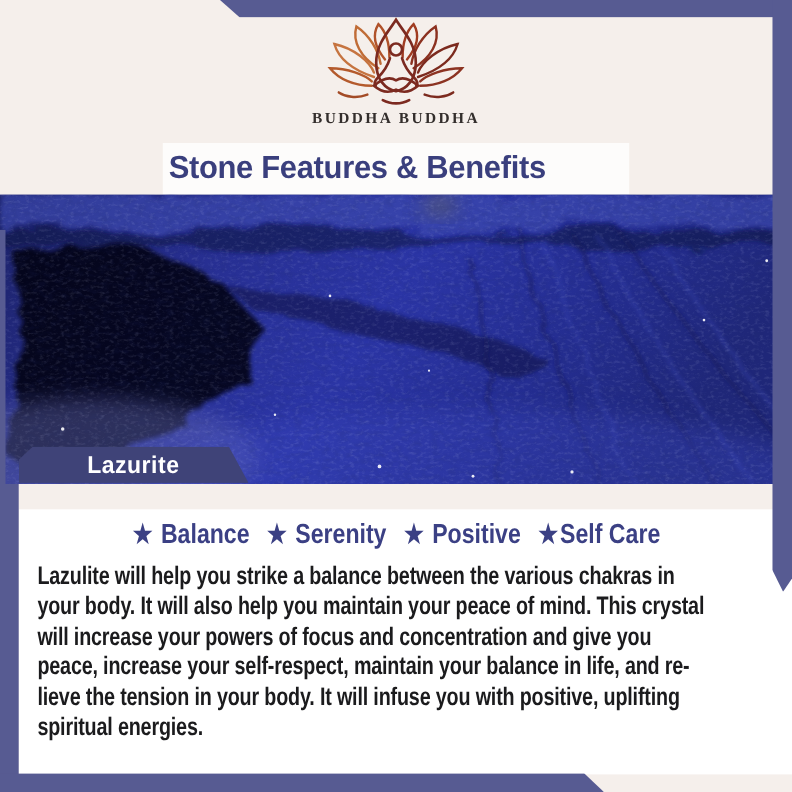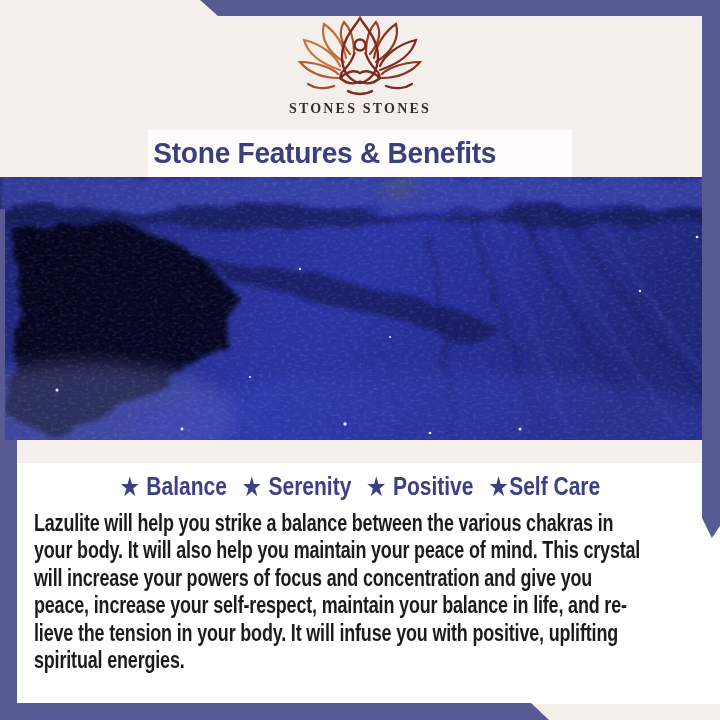--- a/index.html
+++ b/index.html
@@ -85,21 +85,21 @@
       <g fill="none" stroke="#7c2a20" stroke-linecap="round" stroke-width="2.4">
         <path d="M72 4 C66 14 54 25 54 43 C54 58 62 67 72 69 C82 67 90 58 90 43 C90 25 78 14 72 4 Z"></path>
         <circle cx="72" cy="31" r="5.5"></circle>
         <path d="M66.5 39 C64 47 61 51 56 56 C53 59 51.5 62 53.5 64"></path>
         <path d="M77.5 39 C80 47 83 51 88 56 C91 59 92.5 62 90.5 64"></path>
         <path d="M52 64 C60 57 67 56 72 59 C77 56 84 57 92 64 C84 71 77 70 72 67.5 C67 70 60 71 52 64 Z"></path>
         <path d="M60 77 C67 81 77 81 84 77"></path>
       </g>
     </svg>
   </div>
-  <div class="brand-name">STONES STONES</div>
+  <div class="brand-name">BUDDHA BUDDHA</div>
 
   <div class="title-band">
     <div class="title">Stone Features &amp; Benefits</div>
   </div>
 
   <div class="photo">
     <svg width="720" height="263" viewBox="0 0 720 263" preserveAspectRatio="none">
       <defs>
         <linearGradient id="base" x1="0" y1="0" x2="1" y2="0.25">
           <stop offset="0" stop-color="#1c2268"></stop>
@@ -160,20 +160,23 @@
         <circle cx="430" cy="256" r="1.3"></circle>
           <circle cx="520" cy="252" r="1.5"></circle>
         <circle cx="640" cy="114" r="1.2"></circle>
           <circle cx="697" cy="60" r="1.3"></circle>
         <circle cx="250" cy="200" r="1.1"></circle>
           <circle cx="390" cy="160" r="1.0"></circle>
       </g>
     </svg>
   </div>
 
+  <div class="stone-banner">
+    <div class="stone-name">Lazurite</div>
+  </div>
 
   <div class="panel"></div>
 
   <div class="benefits">
     <div class="benefits-inner">
       <span class="benefit">
         <span class="star">★</span>
         <span>Balance</span>
       </span>
       <span class="benefit">

